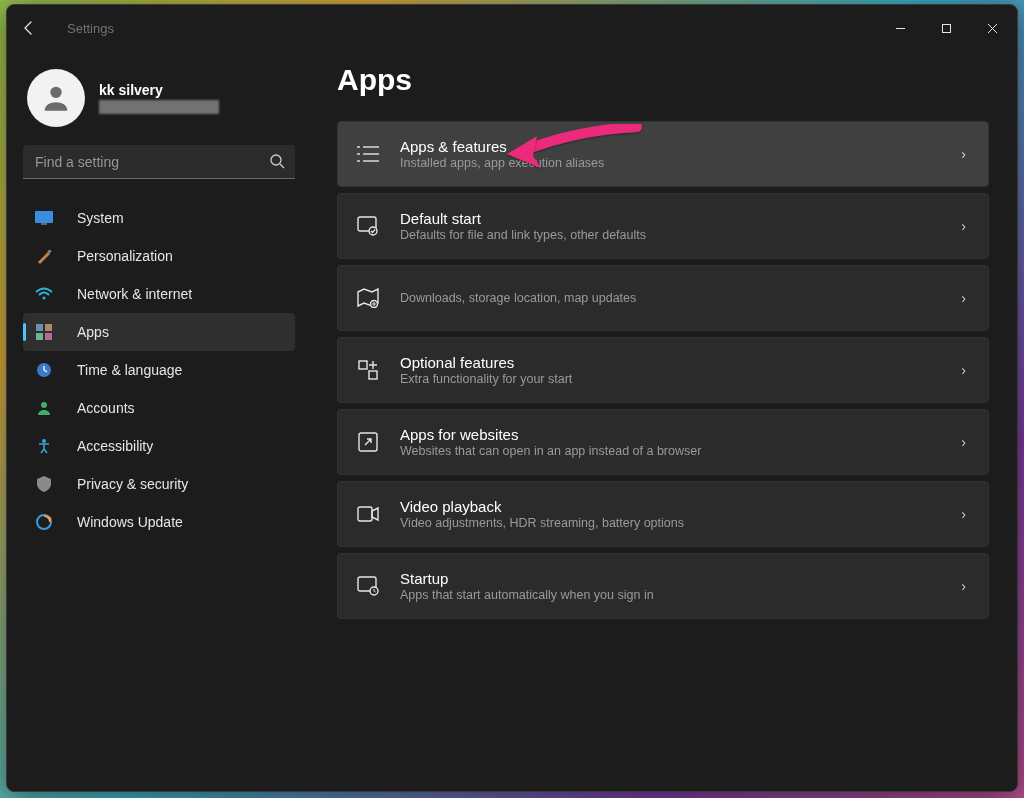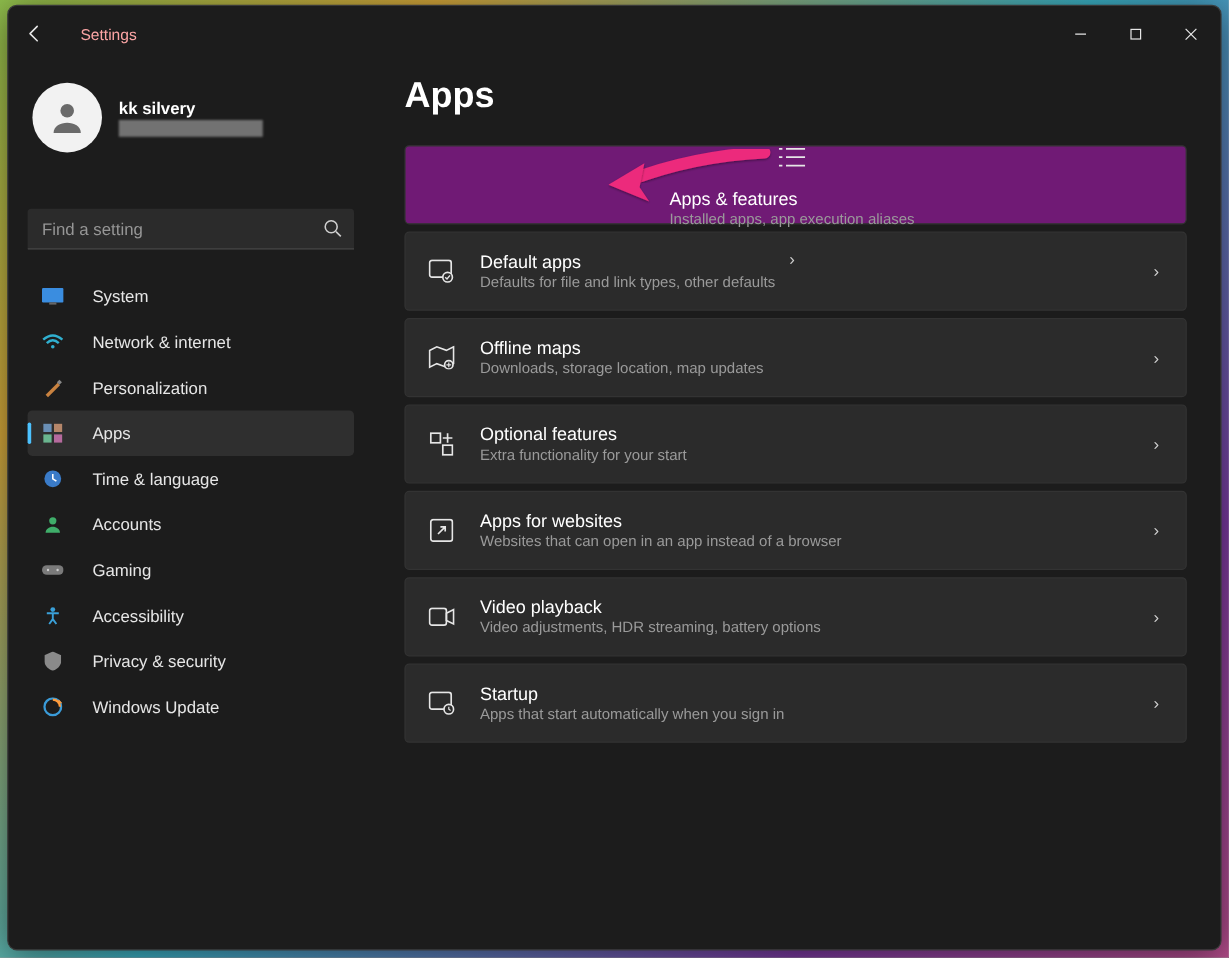--- a/index.html
+++ b/index.html
@@ -25,21 +25,21 @@
     display:flex;
     align-items:center;
     padding: 0 2px 0 2px;
   }
   .back-btn {
     width: 40px; height: 40px;
     display:flex; align-items:center; justify-content:center;
     color:#e6e6e6;
     font-size: 16px;
   }
-  .title-text { font-size: 13px; margin-left: 18px; color:#fca5a5;}
+  .title-text { font-size: 13px; margin-left: 18px; color:#737373;}
   .spacer { flex:1; }
   .win-btn {
     width: 46px; height: 34px;
     display:flex; align-items:center; justify-content:center;
     color:#e6e6e6;
   }
   .win-btn svg { stroke: #e6e6e6; }
   .content-row {
     flex:1; display:flex; overflow:hidden;
   }
@@ -66,21 +66,20 @@
   }
   .search {
     position:relative;
     height: 34px;
     border-bottom: 1px solid #6a6a6a;
     background: #2b2b2b;
     border-radius: 3px 3px 0 0;
     display:flex; align-items:center;
     padding: 0 52px 0 12px;
     margin-bottom: 20px;
-    margin-top: 29px;
   }
   .search input {
     background: transparent; border:none; outline:none;
     color:#cfcfcf; font-size:14px; width:100%;
   }
   .search input::placeholder { color:#969696; }
   .search-icon {
     position:absolute; right:10px; top:8px;
     width:16px;height:16px;
   }
@@ -115,21 +114,21 @@
   .card {
     background:#2b2b2b;
     border:1px solid #333;
     border-radius:4px;
     height: 66px;
     display:flex; align-items:center;
     padding: 0 22px 0 16px;
     margin-bottom: 6px;
     gap: 18px;
   }
-  .card:first-of-type { background:#701a75;flex-direction:column; }
+  .card:first-of-type { background:#404040; }
   .card-ico {
     width:28px;height:28px;
     display:flex;align-items:center;justify-content:center;
     color:#e6e6e6;
   }
   .card-txt { flex:1; display:flex;flex-direction:column; gap:1px;}
   .card-title { font-size:15px; color:#fff; }
   .card-sub { font-size:12.5px; color:#9a9a9a;}
   .chev { color:#cfcfcf; font-size:14px;}
   
@@ -198,36 +197,36 @@
           <span class="nav-ico">
               <svg width="18" height="14" viewBox="0 0 18 14">
                 <rect x="0" y="0" width="18" height="12" rx="1" fill="#3a8de0"></rect>
                 <rect x="6" y="12" width="6" height="2" fill="#666"></rect>
               </svg>
             </span>
           <span>System</span>
         </div>
         <div class="nav-item">
           <span class="nav-ico">
+              <svg width="18" height="18" viewBox="0 0 18 18">
+                <path d="M3 15 L13 5 L15 7 L5 17 Z" fill="#c88240"></path>
+                <rect x="13" y="3" width="3" height="3" fill="#888" transform="rotate(45 14.5 4.5)"></rect>
+              </svg>
+            </span>
+          <span>Personalization</span>
+        </div>
+        <div class="nav-item">
+          <span class="nav-ico">
               <svg width="18" height="14" viewBox="0 0 18 14">
                 <path d="M1 5 Q9 -2 17 5" stroke="#30b0d0" stroke-width="2" fill="none"></path>
                 <path d="M4 8 Q9 3 14 8" stroke="#30b0d0" stroke-width="2" fill="none"></path>
                 <circle cx="9" cy="11" r="1.5" fill="#30b0d0"></circle>
               </svg>
             </span>
           <span>Network &amp; internet</span>
-        </div>
-        <div class="nav-item">
-          <span class="nav-ico">
-              <svg width="18" height="18" viewBox="0 0 18 18">
-                <path d="M3 15 L13 5 L15 7 L5 17 Z" fill="#c88240"></path>
-                <rect x="13" y="3" width="3" height="3" fill="#888" transform="rotate(45 14.5 4.5)"></rect>
-              </svg>
-            </span>
-          <span>Personalization</span>
         </div>
         <div class="nav-item active">
           <span class="nav-ico">
               <svg width="16" height="16" viewBox="0 0 16 16">
                 <rect x="0" y="0" width="7" height="7" fill="#6a8fb5"></rect>
                 <rect x="9" y="0" width="7" height="7" fill="#b5866a"></rect>
                 <rect x="0" y="9" width="7" height="7" fill="#6ab58f"></rect>
                 <rect x="9" y="9" width="7" height="7" fill="#b56a9d"></rect>
               </svg>
             </span>
@@ -243,30 +242,20 @@
           <span>Time &amp; language</span>
         </div>
         <div class="nav-item">
           <span class="nav-ico">
               <svg width="16" height="16" viewBox="0 0 16 16">
                 <circle cx="8" cy="5" r="3" fill="#3fae6a"></circle>
                 <path d="M2 15c0-3 3-5 6-5s6 2 6 5" fill="#3fae6a"></path>
               </svg>
             </span>
           <span>Accounts</span>
-        </div>
-        <div class="nav-item">
-          <span class="nav-ico">
-              <svg width="18" height="12" viewBox="0 0 18 12">
-                <rect x="0" y="2" width="18" height="8" rx="4" fill="#7a7a7a"></rect>
-                <circle cx="5" cy="6" r="1" fill="#ccc"></circle>
-                <circle cx="13" cy="6" r="1" fill="#ccc"></circle>
-              </svg>
-            </span>
-          <span>Gaming</span>
         </div>
         <div class="nav-item">
           <span class="nav-ico">
               <svg width="16" height="16" viewBox="0 0 16 16">
                 <circle cx="8" cy="3" r="2" fill="#3aa0d8"></circle>
                 <path d="M3 6h10M8 6v5M8 11l-3 4M8 11l3 4" stroke="#3aa0d8" stroke-width="1.6"></path>
               </svg>
             </span>
           <span>Accessibility</span>
         </div>
@@ -314,36 +303,35 @@
 
       <div class="card">
         <span class="card-ico">
             <svg width="22" height="20" viewBox="0 0 22 20" stroke="#e6e6e6" stroke-width="1.4" fill="none">
               <rect x="1" y="1" width="18" height="14" rx="2"></rect>
               <circle cx="16" cy="15" r="4" fill="#2b2b2b"></circle>
               <path d="M14 15l1.5 1.5L18 13.5" stroke-width="1.2"></path>
             </svg>
           </span>
         <div class="card-txt">
-          <div class="card-title">Default apps</div>
+          <div class="card-title">Default start</div>
           <div class="card-sub">Defaults for file and link types, other defaults</div>
         </div>
         <span class="chev">›</span>
       </div>
 
       <div class="card">
         <span class="card-ico">
             <svg width="22" height="20" viewBox="0 0 22 20" stroke="#e6e6e6" stroke-width="1.4" fill="none">
               <path d="M1 4l6-3 8 3 6-3v14l-6 3-8-3-6 3z"></path>
               <circle cx="17" cy="16" r="3.5" fill="#2b2b2b"></circle>
               <path d="M17 14v4M15 16h4" stroke-width="1"></path>
             </svg>
           </span>
         <div class="card-txt">
-          <div class="card-title">Offline maps</div>
           <div class="card-sub">Downloads, storage location, map updates</div>
         </div>
         <span class="chev">›</span>
       </div>
 
       <div class="card">
         <span class="card-ico">
             <svg width="20" height="20" viewBox="0 0 20 20" stroke="#e6e6e6" stroke-width="1.4" fill="none">
               <rect x="1" y="1" width="8" height="8"></rect>
               <rect x="11" y="11" width="8" height="8"></rect>

